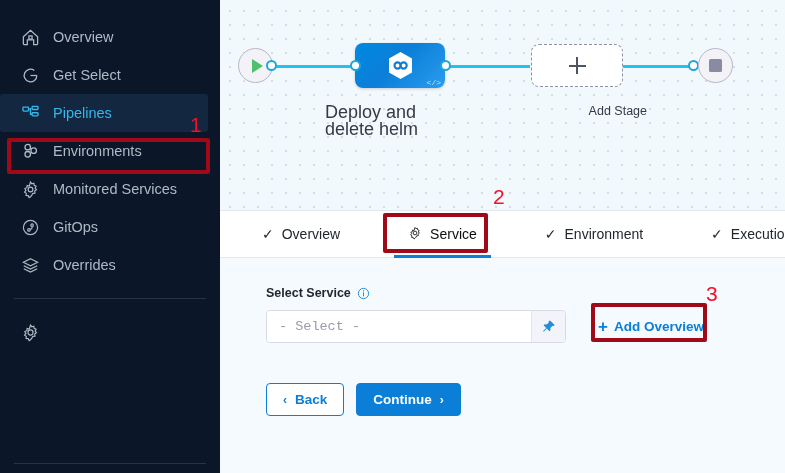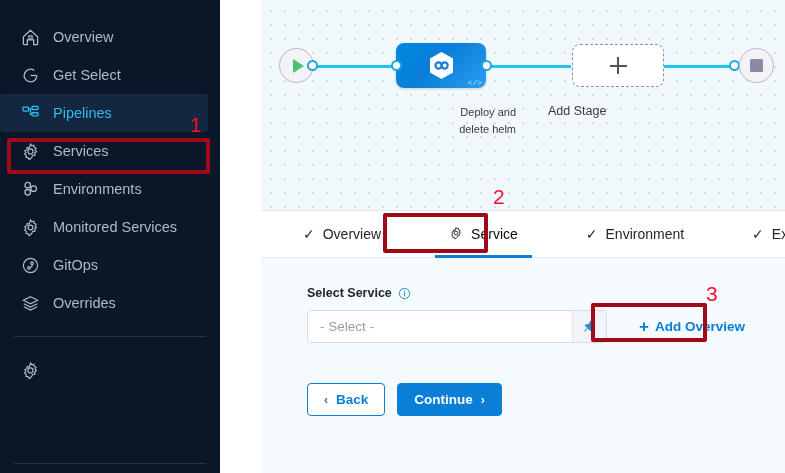--- a/index.html
+++ b/index.html
@@ -2,21 +2,21 @@
 <html><head>
 <meta charset="utf-8">
 <style>
   * { box-sizing: border-box; margin: 0; padding: 0; }
   html, body {
     width: 785px; height: 473px;
     font-family: "Liberation Sans", sans-serif;
     overflow: hidden;
     background: #ffffff;
   }
-  #app { position: relative; width: 785px; height: 473px; display: flex; gap: 41px; }
+  #app { position: relative; width: 785px; height: 473px; display: flex; }
 
   
   .sidebar {
     width: 220px; height: 473px;
     background: #0b1628;
     padding-top: 18px;
     position: relative;
     flex: 0 0 220px;
   }
   .nav-item {
@@ -93,40 +93,40 @@
     background: linear-gradient(135deg,#0089e0 0%,#0b7ed8 45%,#2a9df0 100%);
     display: flex; align-items: center; justify-content: center;
     box-shadow: 0 1px 3px rgba(0,0,0,.18);
   }
   .hexicon { position: relative; width: 27px; height: 29px; }
   .stage-code {
     position: absolute; right: 4px; bottom: 1px;
     font-size: 8px; color: #bfe4fa; font-family: "Liberation Mono", monospace;
   }
   .stage-label {
-    position: absolute; top: 104px; width: 150px; text-align: right;
-    font-size: 11px; color: #383946; line-height: 17px;
+    position: absolute; top: 104px; width: 150px; text-align: left;
+    font-size: 18px; color: #383946; line-height: 17px;
   }
 
   .add-stage-node {
     position: absolute; top: 44px;
     width: 92px; height: 43px;
     border: 1.8px dashed #8a93a3;
     border-radius: 8px;
     background: #ffffff;
     display: flex; align-items: center; justify-content: center;
   }
   .plus-v { position: relative; width: 17px; height: 17px; }
   .plus-v:before, .plus-v:after {
     content: ""; position: absolute; background: #4c5561;
   }
   .plus-v:before { left: 7.5px; top: 0; width: 2px; height: 17px; }
   .plus-v:after { top: 7.5px; left: 0; height: 2px; width: 17px; }
   .add-stage-label {
-    position: absolute; top: 104px; width: 140px; text-align: left;
+    position: absolute; top: 104px; width: 140px; text-align: right;
     font-size: 12.5px; color: #383946;
   }
 
   
   .tabbar {
     height: 48px; background: #ffffff;
     border-top: 1px solid #e3e8ef;
     border-bottom: 1px solid #e3e8ef;
     display: flex; align-items: center;
     padding-left: 22px;
@@ -161,20 +161,21 @@
   .select-wrap {
     position: relative; width: 300px; height: 33px;
     display: flex; align-items: stretch;
     border: 1px solid #d9dae5; border-radius: 4px;
     background: #ffffff; overflow: hidden;
   }
   .select-input {
     flex: 1; display: flex; align-items: center;
     padding-left: 12px; font-size: 13.5px; color: #9a9ba8;
     background: #ffffff;
+    font-family: Liberation Mono, monospace;
   }
   .pin-btn {
     width: 34px; background: #f3f3fa;
     border-left: 1px solid #e4e5ee;
     display: flex; align-items: center; justify-content: center;
     cursor: pointer;
   }
   .add-service {
     margin-left: 32px;
     font-size: 13.5px; font-weight: bold; color: #0b7ed8;
@@ -237,29 +238,20 @@
         <svg width="19" height="19" viewBox="0 0 24 24" fill="none" stroke="#33b8ec" stroke-width="1.7">
           <rect x="2.5" y="4" width="7" height="5" rx="1"></rect>
           <rect x="14" y="3" width="7.5" height="4" rx="1"></rect>
           <rect x="14" y="11" width="7.5" height="4" rx="1"></rect>
           <path d="M9.5 6.5h2.5v-1.5M12 6.5v6.5h2"></path>
         </svg>
       </span>
       <span class="nav-label">Pipelines</span>
     </div>
 
-    <div class="nav-item">
-      <span class="ico">
-        <svg width="19" height="19" viewBox="0 0 24 24" fill="none" stroke="#b0bac5" stroke-width="1.5">
-          <circle cx="12" cy="12" r="3.2"></circle>
-          <path d="M12 2.5l1.6 2.2 2.6-.7.4 2.7 2.5 1.1-1.3 2.4 1.7 2.1-2.2 1.6.3 2.7-2.7.2-1.2 2.4L12 21.2l-1.7 1-1.2-2.4-2.7-.2.3-2.7L4.5 15.3l1.7-2.1L4.9 10.8l2.5-1.1.4-2.7 2.6.7z"></path>
-        </svg>
-      </span>
-      <span class="nav-label">Services</span>
-    </div>
 
     <div class="nav-item">
       <span class="ico">
         <svg width="19" height="19" viewBox="0 0 24 24" fill="none" stroke="#b0bac5" stroke-width="1.6">
           <circle cx="8.5" cy="6.5" r="3.5"></circle>
           <circle cx="8.5" cy="15.5" r="3.5"></circle>
           <circle cx="16" cy="11" r="3.5"></circle>
         </svg>
       </span>
       <span class="nav-label">Environments</span>

